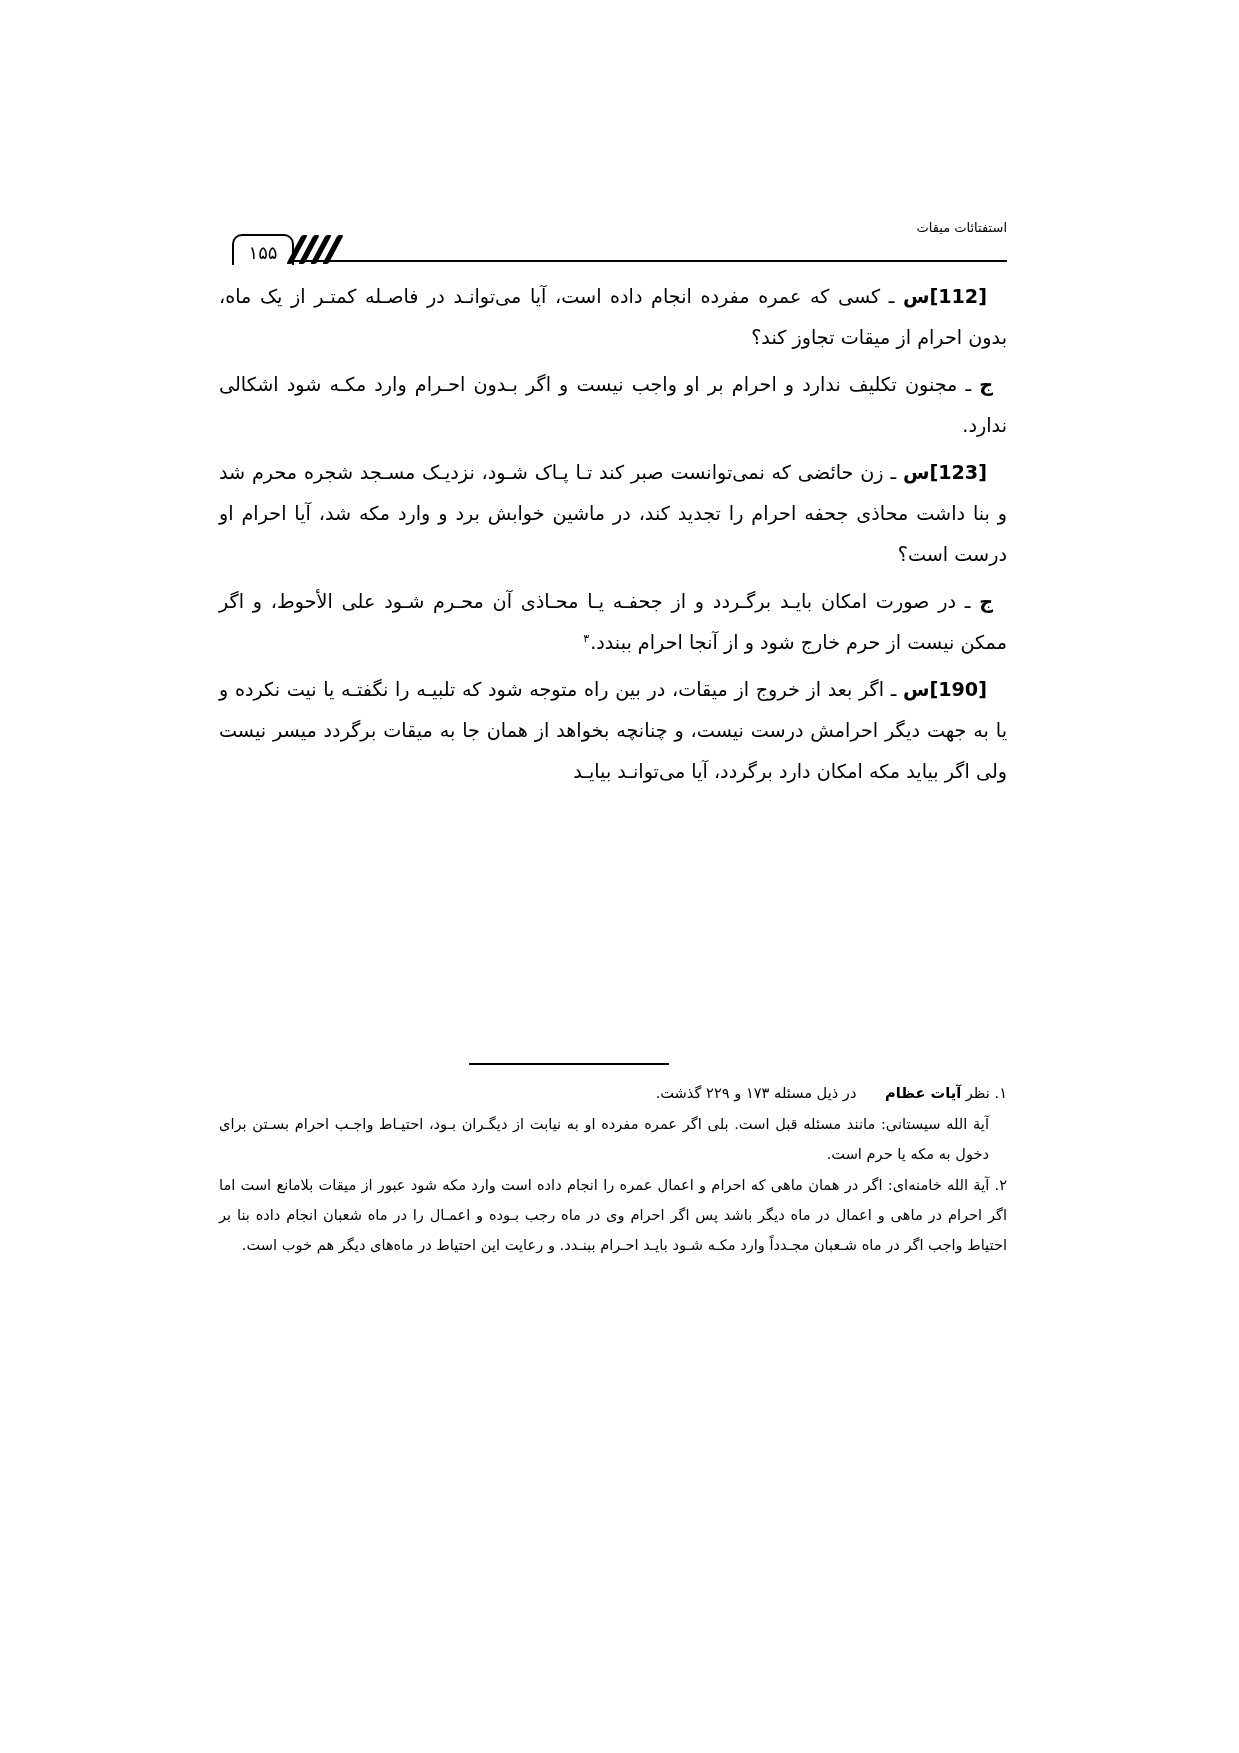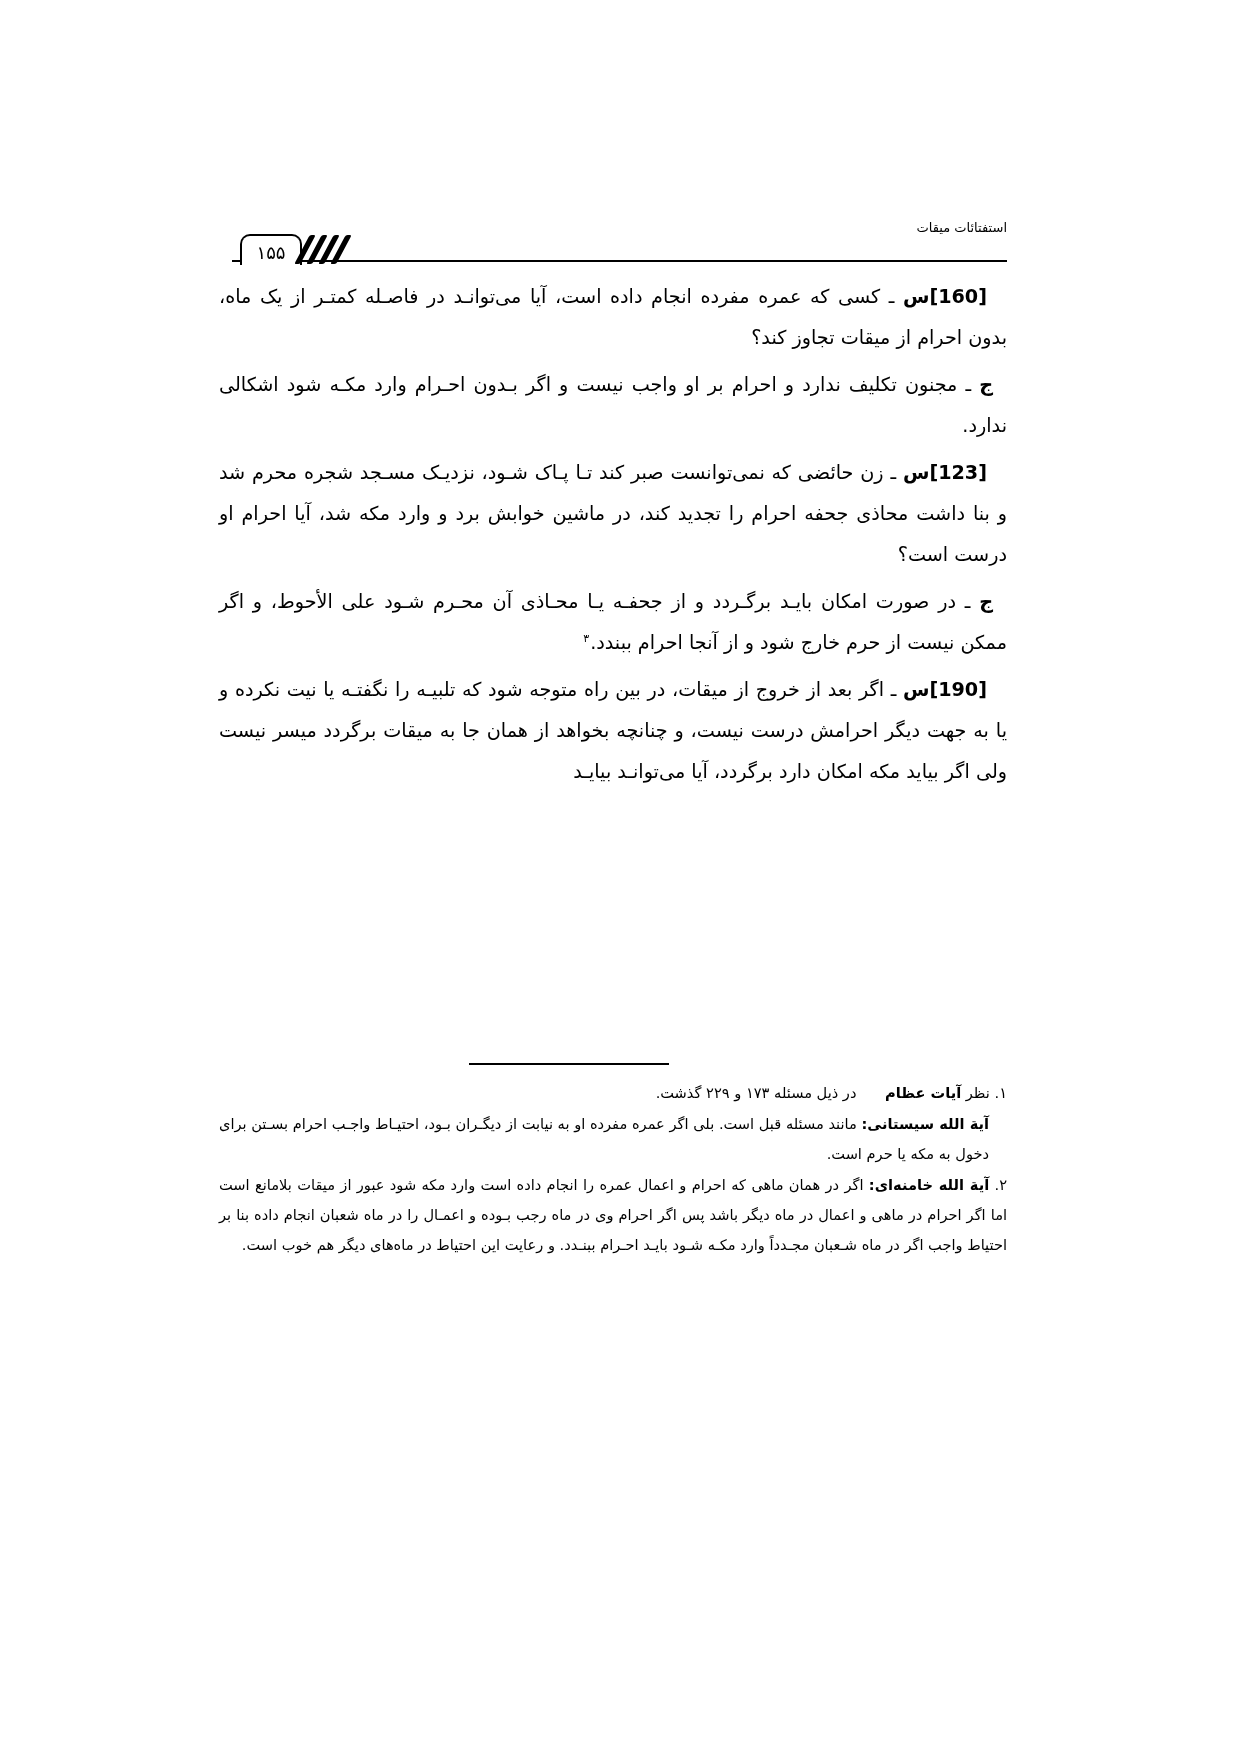--- a/index.html
+++ b/index.html
@@ -42,21 +42,21 @@
     position: absolute;
     right: 0;
     top: 2px;
     font-size: 13px;
     letter-spacing: 0.2px;
     white-space: nowrap;
   }
   
   .folio {
     position: absolute;
-    left: 8px;
+    left: 0;
     bottom: -3px;
     width: 120px;
     height: 34px;
   }
   .folio-box {
     position: absolute;
     left: 0;
     bottom: 0;
     width: 62px;
     height: 31px;
@@ -150,21 +150,21 @@
     line-height: 30px;
     margin: 0 0 1px 0;
   }
   .fn-sub {
     font-size: 14.6px;
     line-height: 30px;
     margin: 0 0 1px 0;
     padding-right: 18px;
   }
   .fn-lead {
-    font-weight: bold;
+    font-weight: normal;
   }
   b.em { font-weight: bold; margin-left: 24px; }
 </style>
 </head>
 <body>
 
 <div class="page">
 
   <div class="header">
     <div class="header-title">استفتائات میقات</div>
@@ -177,21 +177,21 @@
           <span></span>
           <span></span>
           <span></span>
       </div>
     </div>
   </div>
 
   <div class="body-col">
 
     <p class="para">
-      <span class="qnum">[160]</span><span class="marker">س</span>
+      <span class="qnum">[112]</span><span class="marker">س</span>
       <span>ـ کسی که عمره مفرده انجام داده است، آیا می‌توانـد در فاصـله کمتـر از یک ماه، بدون احرام از میقات تجاوز کند؟</span>
     </p>
 
     <p class="para answer">
       <span class="marker">ج</span>
       <span>ـ مجنون تکلیف ندارد و احرام بر او واجب نیست و اگر بـدون احـرام وارد مکـه شود اشکالی ندارد.</span>
     </p>
 
     <p class="para">
       <span class="qnum">[123]</span><span class="marker">س</span>

